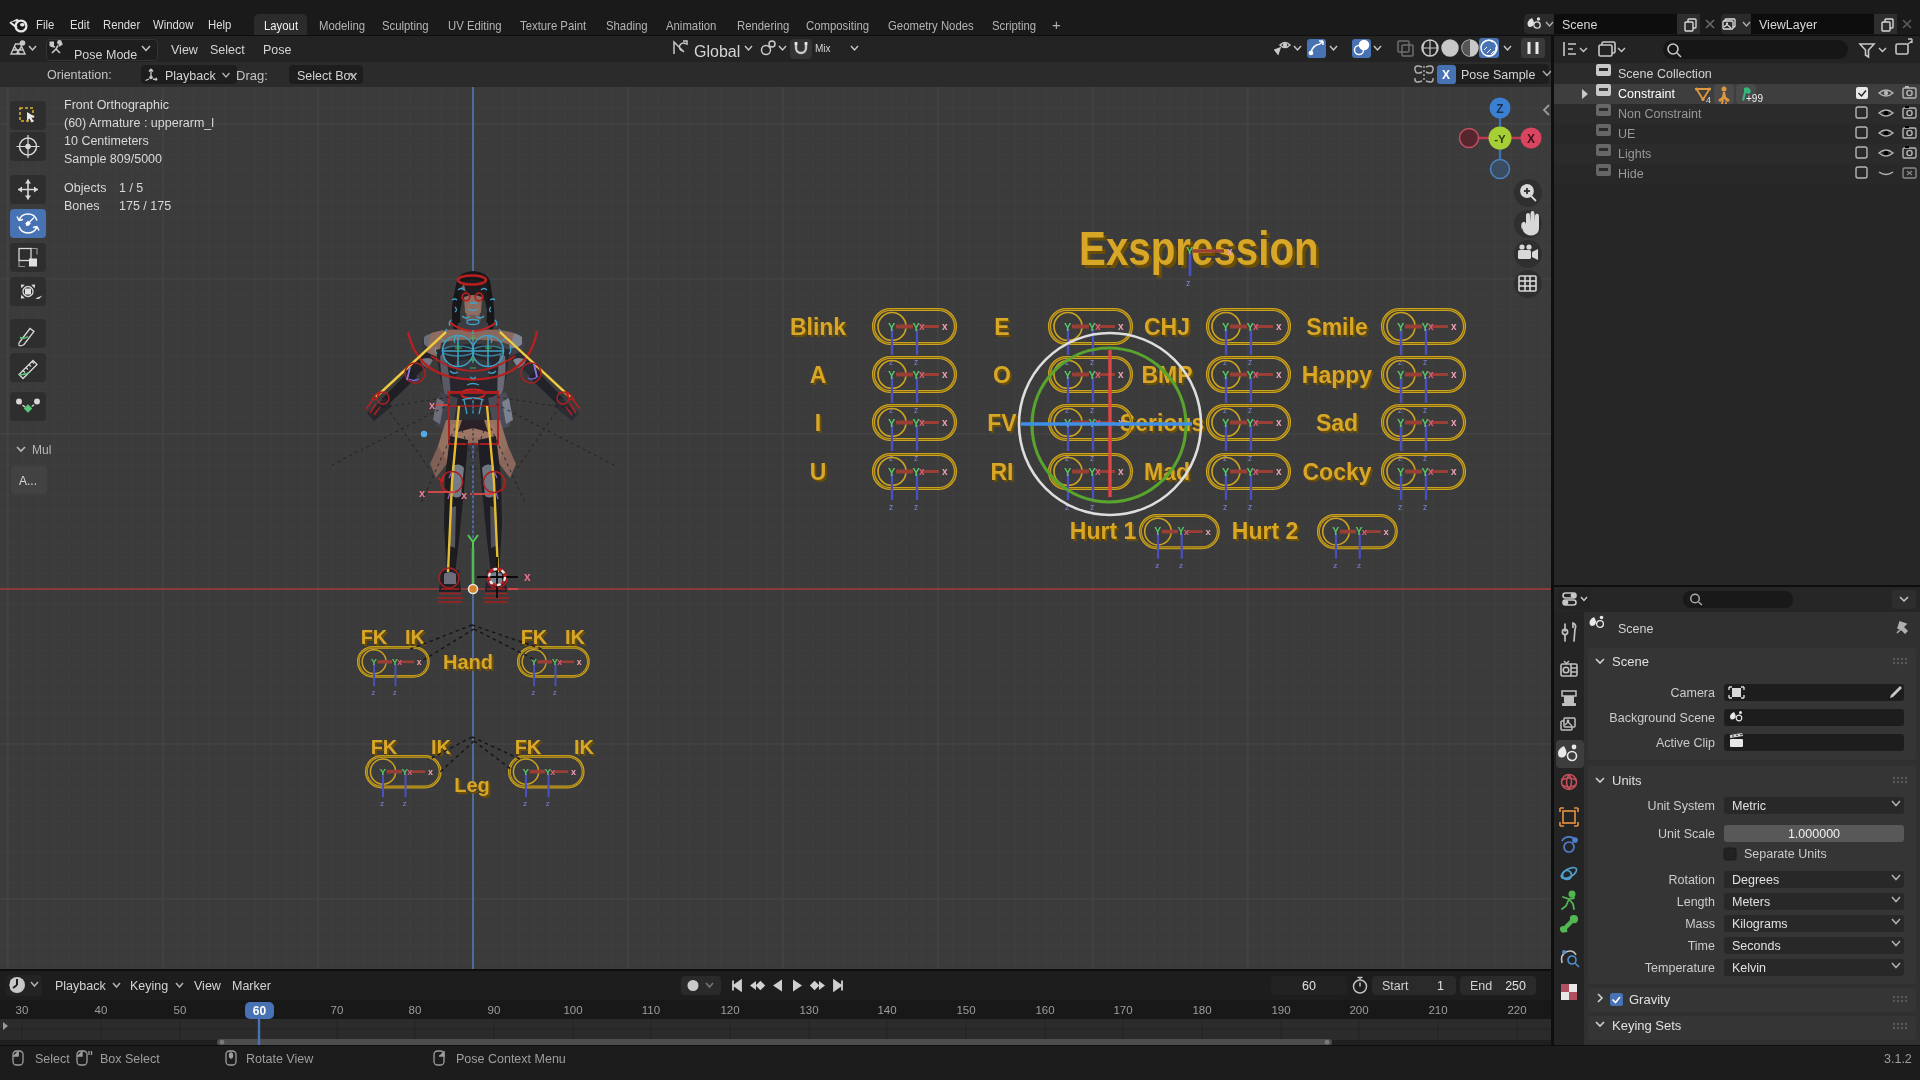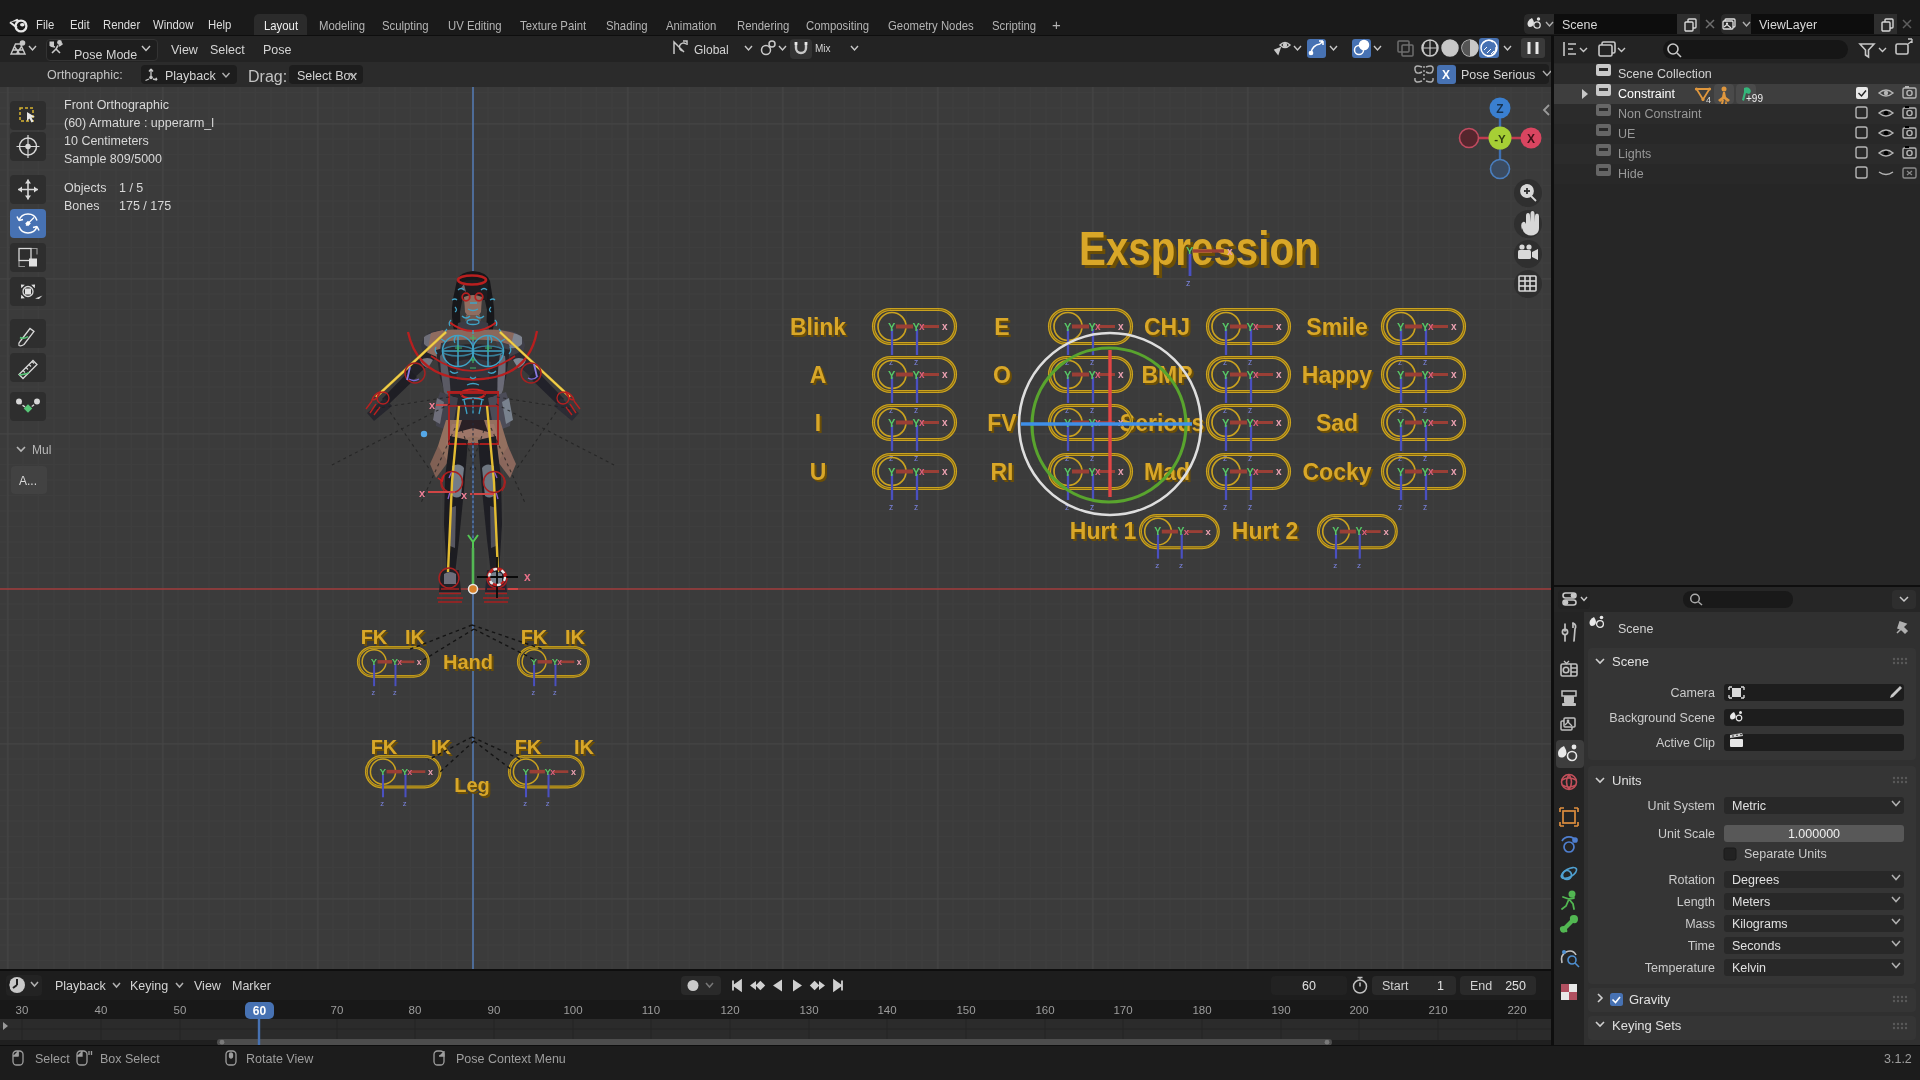--- a/index.html
+++ b/index.html
@@ -76,47 +76,47 @@
 </svg>
 
 <div class="ab" style="left:0;top:36px;width:1552px;height:26px;background:#232323"></div>
 <div class="ab" style="left:8px;top:40px;width:32px;height:18px;background:#232323"></div>
 <div class="ab" style="left:46px;top:39px;width:110px;height:20px;background:#1e1e1e;border-radius:4px;border:1px solid #333"></div>
 <div class="ab txt" style="left:74px;top:48px;font-size:12.5px">Pose Mode</div>
 
 <div class="ab txt" style="left:171px;top:43px;font-size:12.5px">View</div>
 <div class="ab txt" style="left:210px;top:43px;font-size:12.5px">Select</div>
 <div class="ab txt" style="left:263px;top:43px;font-size:12.5px">Pose</div>
-<div class="ab txt" style="left:694px;top:43px;font-size:12px">Global</div>
+<div class="ab txt" style="left:694px;top:43px;font-size:16px">Global</div>
 
 <div class="ab" style="left:790px;top:39px;width:22px;height:20px;background:#333333;border-radius:4px;z-index:0"></div>
 <div class="ab txt" style="left:815px;top:43px;font-size:10px">Mix</div>
 
 <div class="ab" style="left:0;top:62px;width:1552px;height:25px;background:#2b2b2b"></div>
-<div class="ab txt" style="left:47px;top:68px;font-size:12.5px;color:#c3c3c3">Orthographic:</div>
+<div class="ab txt" style="left:47px;top:68px;font-size:12.5px;color:#c3c3c3">Orientation:</div>
 <div class="ab" style="left:141px;top:65px;width:96px;height:19px;background:#1d1d1d;border-radius:4px"></div>
 <svg class="ab" style="left:144px;top:67px" width="16" height="16" viewBox="0 0 16 16">
   <g stroke="#c8c8c8" stroke-width="1.3" fill="none">
     <path d="M7 2 v7 M7 2 l-2 2.5 M7 2 l2 2.5"></path>
     <circle cx="7" cy="10.5" r="1.8" fill="#c8c8c8" stroke="none"></circle>
     <path d="M9 12 l4 1 M13 13 l-2.2 -1 M13 13 l-1 -2.2 M5 12 l-3.5 1.5"></path>
   </g>
 </svg>
 <div class="ab txt" style="left:165px;top:69px;font-size:12.5px">Playback</div>
 <svg class="ab" style="left:221px;top:71px" width="10" height="8" viewBox="0 0 10 8">
       <path d="M1.5 2 l3.5 4 l3.5 -4" stroke="#b0b0b0" stroke-width="1.4" fill="none"></path>
     </svg>
-<div class="ab txt" style="left:248px;top:68px;font-size:16px;color:#c3c3c3">Drag:</div>
+<div class="ab txt" style="left:236px;top:68px;font-size:13px;color:#c3c3c3">Drag:</div>
 <div class="ab" style="left:289px;top:65px;width:74px;height:19px;background:#1d1d1d;border-radius:4px"></div>
 <div class="ab txt" style="left:297px;top:69px;font-size:12.5px">Select Box</div>
 <svg class="ab" style="left:348px;top:71px" width="10" height="8" viewBox="0 0 10 8">
       <path d="M1.5 2 l3.5 4 l3.5 -4" stroke="#b0b0b0" stroke-width="1.4" fill="none"></path>
     </svg>
 <div class="ab" style="left:1452px;top:64px;width:97px;height:20px;background:#1e1e1e;border-radius:4px"></div>
-<div class="ab txt" style="left:1461px;top:68px;font-size:12.5px">Pose Serious</div>
+<div class="ab txt" style="left:1461px;top:68px;font-size:12.5px">Pose Sample</div>
 <svg class="ab" style="left:0;top:36px" width="1552" height="51" viewBox="0 36 1552 51" font-family="Liberation Sans, sans-serif">
 
   <g stroke="#c8c8c8" stroke-width="1.4" fill="none">
     <path d="M11 54 l4.5 -10 h5 l4.5 10 Z M13 50 h10 M14.5 46.5 l5 7.5 M21.5 46.5 l-5 7.5"></path>
     <circle cx="22.5" cy="43" r="2.8" fill="#c8c8c8" stroke="none"></circle>
     <path d="M29 46 l3.5 4 l3.5 -4" stroke-width="1.4"></path>
     <g transform="translate(56,49)">
       <circle cx="3.5" cy="-6.5" r="2.4" fill="#c8c8c8" stroke="none"></circle>
       <path d="M2 -3.5 l-2 3.5 l-4 4 M0 0 l4 4 M-1 -2 l-4.5 -1 M3 -3 l3.5 -2.5" stroke-width="1.6"></path>
       <rect x="-6.5" y="-7.5" width="4.5" height="4.5" fill="#c8c8c8" stroke="none"></rect>

